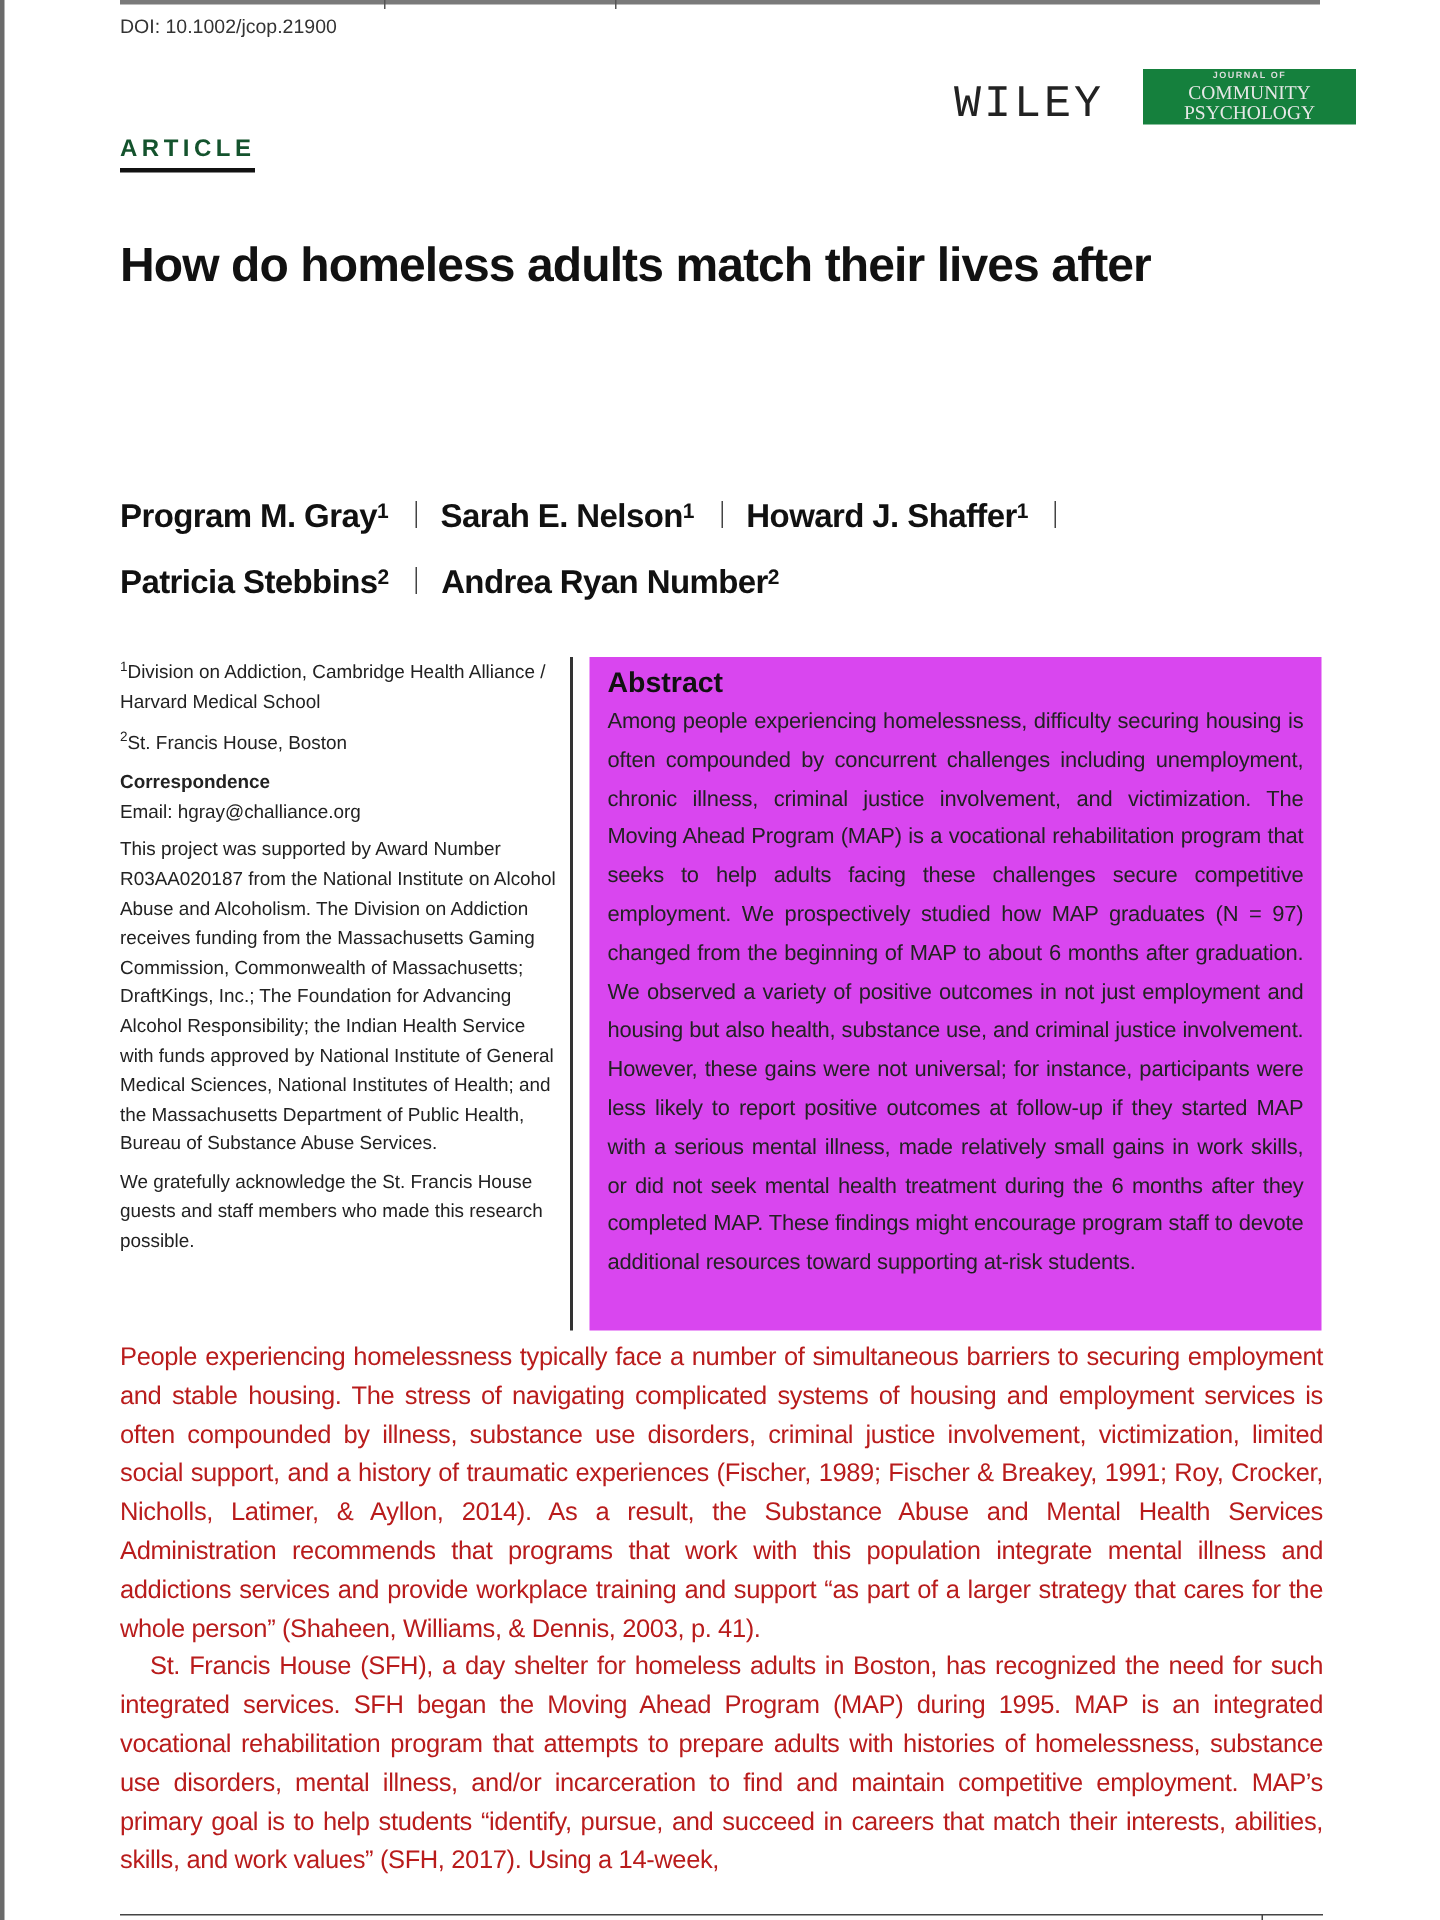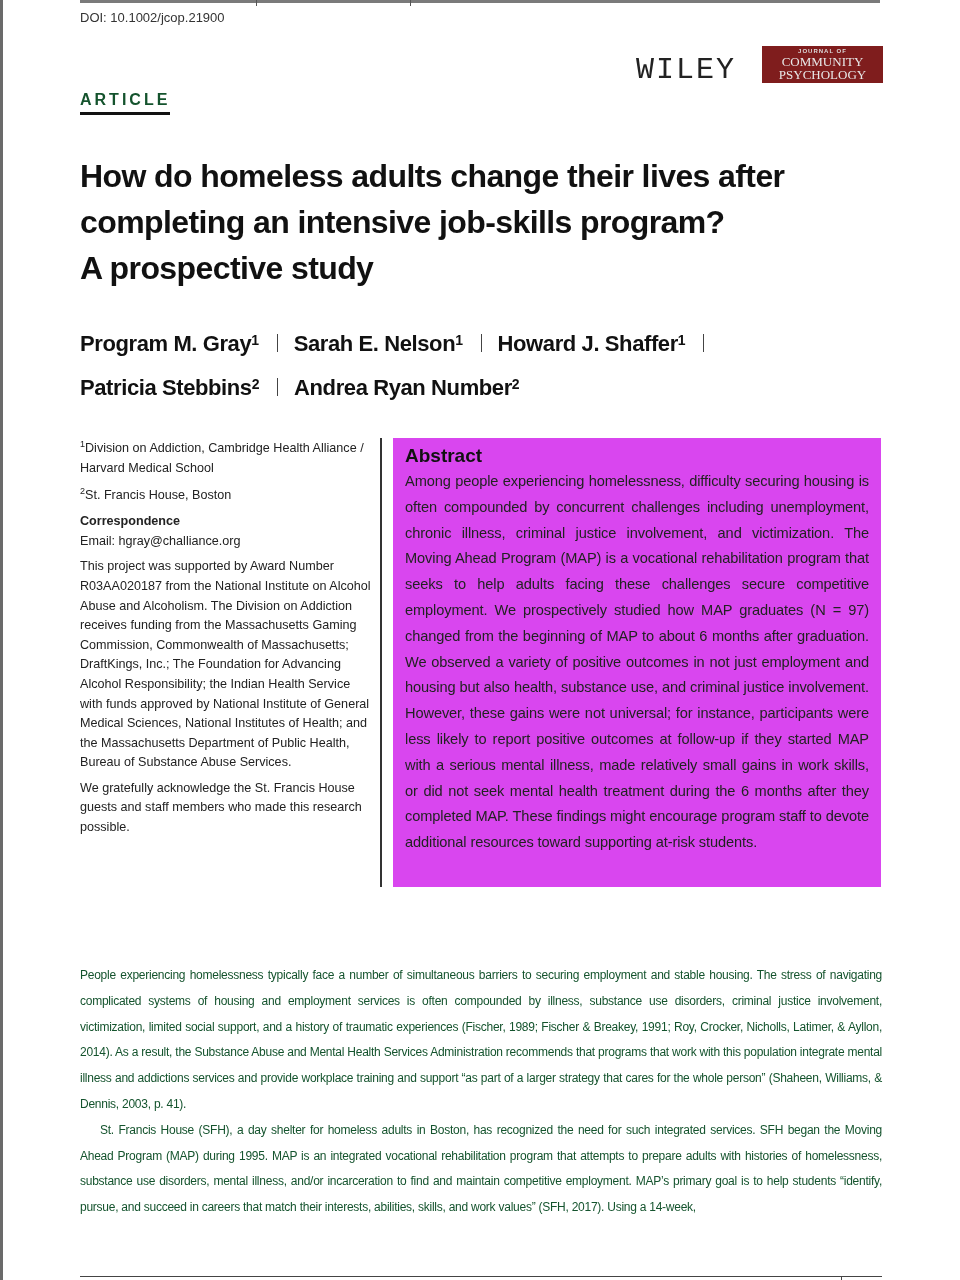--- a/index.html
+++ b/index.html
@@ -5,39 +5,39 @@
   html, body { margin: 0; padding: 0; }
   body {
     width: 960px; height: 1280px; background: #ffffff; position: relative; overflow: hidden;
     font-family: "Liberation Sans", "DejaVu Sans", sans-serif; color: #1a1a1a;
   }
   .left-edge { position: absolute; left: 0; top: 0; width: 3px; height: 1280px; background: #6a6a6a; }
   .top-rule { position: absolute; left: 80px; top: 0; width: 800px; height: 3px; background: #7a7a7a; }
   .top-tick { position: absolute; top: 0; width: 1px; height: 6px; background: #555; }
   .doi { position: absolute; left: 80px; top: 10px; font-size: 13px; color: #333; }
   .wiley { position: absolute; left: 636px; top: 55px; font-family: Liberation Mono, monospace; font-size: 30px; letter-spacing: 2px; color: #222; line-height: 30px; }
-  .journal-logo { position: absolute; left: 762px; top: 46px; width: 121px; height: 37px; background: #7f1d1d; color: #e8e8e8; font-family: "Liberation Serif", "DejaVu Serif", serif; text-align: center; line-height: 1; }
+  .journal-logo { position: absolute; left: 762px; top: 46px; width: 142px; height: 37px; background: #15803d; color: #e8e8e8; font-family: "Liberation Serif", "DejaVu Serif", serif; text-align: center; line-height: 1; }
   .journal-logo .j1 { font-size: 6px; letter-spacing: 1px; margin-top: 2px; font-family: "Liberation Sans", sans-serif; font-weight: bold; color: #ddd; }
   .journal-logo .j2 { font-size: 13px; margin-top: 1px; }
   .journal-logo .j3 { font-size: 13px; }
   .article-tag { position: absolute; left: 80px; top: 91px; font-size: 16px; font-weight: bold; letter-spacing: 3px; color: #14532d; padding-bottom: 3px; border-bottom: 3px solid #111; }
   .title { position: absolute; left: 80px; top: 153px; width: 800px; font-size: 32px; font-weight: bold; line-height: 46px; color: #111; letter-spacing: -0.6px; }
   .authors { position: absolute; left: 80px; top: 322px; width: 800px; font-size: 22px; font-weight: bold; line-height: 44px; color: #111; letter-spacing: -0.4px; }
   .author { white-space: nowrap; }
   .author sup { font-size: 14px; vertical-align: top; position: relative; top: -4px; }
   .sep { display: inline-block; width: 1px; height: 18px; background: #444; margin: 0 16px 0 18px; vertical-align: middle; position: relative; top: -2px; }
   .sidebar { position: absolute; left: 80px; top: 435px; width: 295px; font-size: 12.6px; line-height: 19.6px; color: #222; }
   .sidebar p { margin: 0 1px 6px 0; }
   .sidebar sup { font-size: 9px; }
   .sidebar .corr-label { font-weight: bold; }
   .vrule { position: absolute; left: 380px; top: 438px; width: 2px; height: 449px; background: #333; }
   .abstract { position: absolute; left: 393px; top: 438px; width: 488px; height: 449px; background: #d946ef; box-sizing: border-box; padding: 5px 12px 0 12px; }
   .abstract h2 { margin: 0; font-size: 19px; font-weight: bold; line-height: 26px; color: #111; }
   .abstract .abs-text { font-size: 14.6px; line-height: 25.8px; text-align: justify; color: #222; letter-spacing: -0.1px; }
-  .body-text { position: absolute; left: 80px; top: 963px; width: 802px; font-size: 12px; line-height: 25.8px; text-align: justify; color: #14532d; letter-spacing: -0.25px; }
+  .body-text { position: absolute; left: 80px; top: 892px; width: 802px; font-size: 17px; line-height: 25.8px; text-align: justify; color: #b91c1c; letter-spacing: -0.25px; }
   .body-text p { margin: 0; }
   .body-text p.indent { text-indent: 20px; }
   .bottom-rule { position: absolute; left: 80px; top: 1276px; width: 802px; height: 1px; background: #444; }
   .bottom-tick { position: absolute; left: 841px; top: 1276px; width: 1px; height: 4px; background: #444; }
 </style>
 </head>
 <body>
 
 <div class="left-edge"></div>
 <div class="top-rule"></div>
@@ -49,23 +49,22 @@
 <div class="wiley">WILEY</div>
 <div class="journal-logo">
   <div class="j1">JOURNAL OF</div>
   <div class="j2">COMMUNITY</div>
   <div class="j3">PSYCHOLOGY</div>
 </div>
 
 <div class="article-tag">ARTICLE</div>
 
 <h1 class="title" style="margin:0;">
-  <span>How do homeless adults change their lives after</span><br>
-  <span>completing an intensive job-skills program?</span><br>
-  <span>A prospective study</span>
+  <span>How do homeless adults match their lives after</span><br>
+  <br>
 </h1>
 
 <div class="authors">
   <span class="author"><span>Program M. Gray</span><sup>1</sup></span><span class="sep"></span><span class="author"><span>Sarah E. Nelson</span><sup>1</sup></span><span class="sep"></span><span class="author"><span>Howard J. Shaffer</span><sup>1</sup></span><span class="sep"></span><br>
   <span class="author"><span>Patricia Stebbins</span><sup>2</sup></span><span class="sep"></span><span class="author"><span>Andrea Ryan Number</span><sup>2</sup></span>
 </div>
 
 <div class="sidebar">
   <p style="margin-bottom:4px;"><sup>1</sup><span>Division on Addiction, Cambridge Health Alliance / Harvard Medical School</span></p>
   <p style="margin-bottom:6px;"><sup>2</sup><span>St. Francis House, Boston</span></p>

